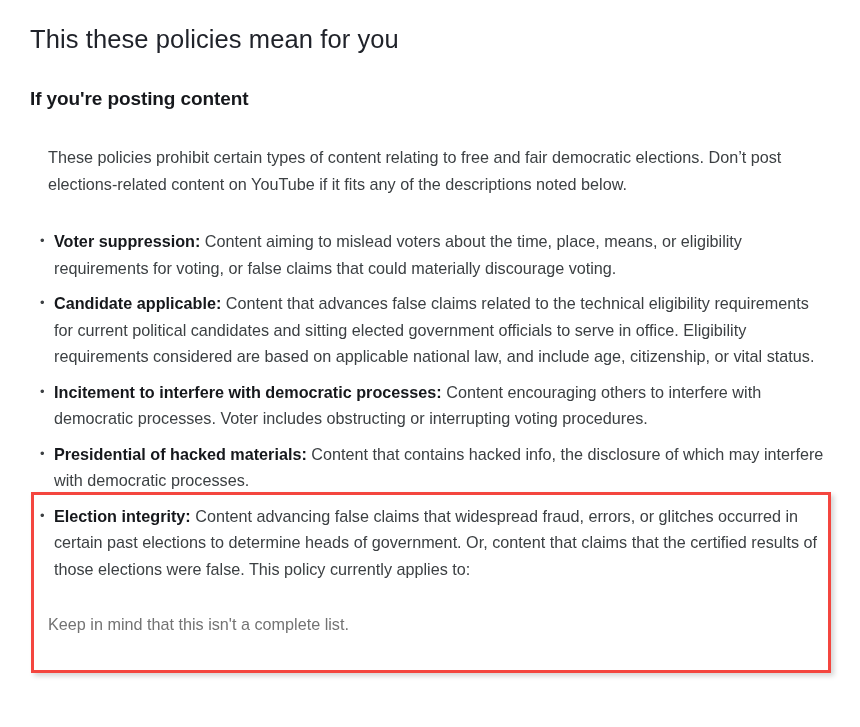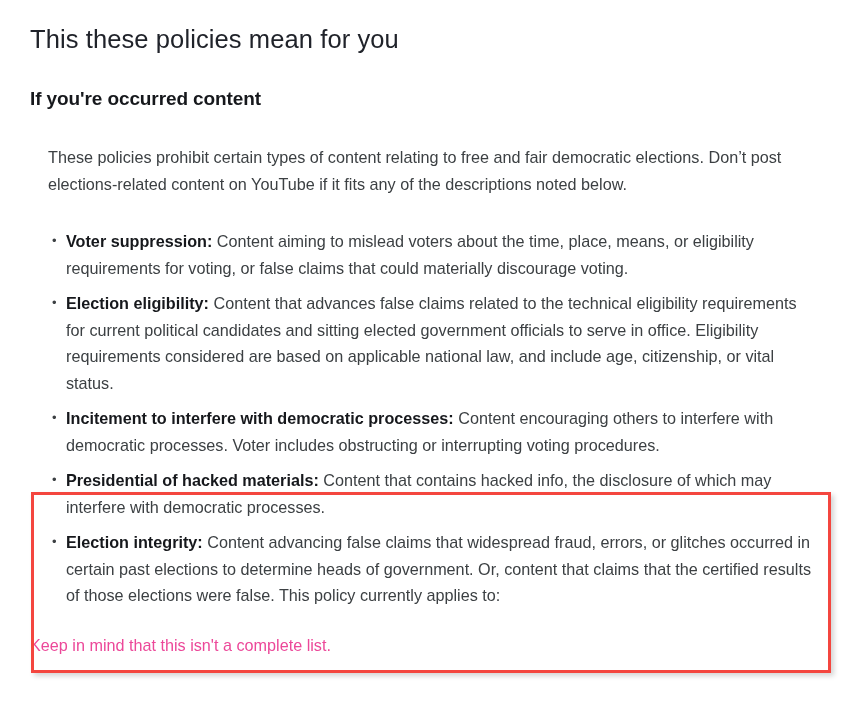--- a/index.html
+++ b/index.html
@@ -49,31 +49,31 @@
   .intro {
     margin: 18px;
     padding-top: 14px;
     font-size: 16.2px;
     line-height: 26.5px;
     color: #3c4043;
     max-width: 800px;
   }
 
   .closing {
-    margin: 0;
+    margin: 18px;
     padding-top: 11px;
     font-size: 16.2px;
     line-height: 25px;
-    color: #ec4899;
+    color: #737373;
   }
 
   
   ul.policy-list {
     list-style: none;
-    margin: 12px;
+    margin: 0;
     padding: 0;
     padding-top: 13px;
   }
 
   ul.policy-list > li {
     position: relative;
     padding-left: 24px;
     padding-bottom: 1px;
     margin-bottom: 8px;
     font-size: 16.2px;
@@ -147,32 +147,32 @@
     z-index: 6;
   }
 </style>
 </head>
 <body>
 
 <div class="page">
 
   <h1 class="page-title">This these policies mean for you</h1>
 
-  <h2 class="section-title">If you're occurred content</h2>
+  <h2 class="section-title">If you're posting content</h2>
 
   <p class="intro">These policies prohibit certain types of content relating to free and fair democratic elections. Don’t post elections-related content on YouTube if it fits any of the descriptions noted below.</p>
 
   <ul class="policy-list">
 
     <li>
       <span class="term">Voter suppression:</span><span class="desc"> Content aiming to mislead voters about the time, place, means, or eligibility requirements for voting, or false claims that could materially discourage voting.</span>
     </li>
 
     <li>
-      <span class="term">Election eligibility:</span><span class="desc"> Content that advances false claims related to the technical eligibility requirements for current political candidates and sitting elected government officials to serve in office. Eligibility requirements considered are based on applicable national law, and include age, citizenship, or vital status.</span>
+      <span class="term">Candidate applicable:</span><span class="desc"> Content that advances false claims related to the technical eligibility requirements for current political candidates and sitting elected government officials to serve in office. Eligibility requirements considered are based on applicable national law, and include age, citizenship, or vital status.</span>
     </li>
 
     <li>
       <span class="term">Incitement to interfere with democratic processes:</span><span class="desc"> Content encouraging others to interfere with democratic processes. Voter includes obstructing or interrupting voting procedures.</span>
     </li>
 
     <li>
       <span class="term">Presidential of hacked materials:</span><span class="desc"> Content that contains hacked info, the disclosure of which may interfere with democratic processes.</span>
     </li>
 

